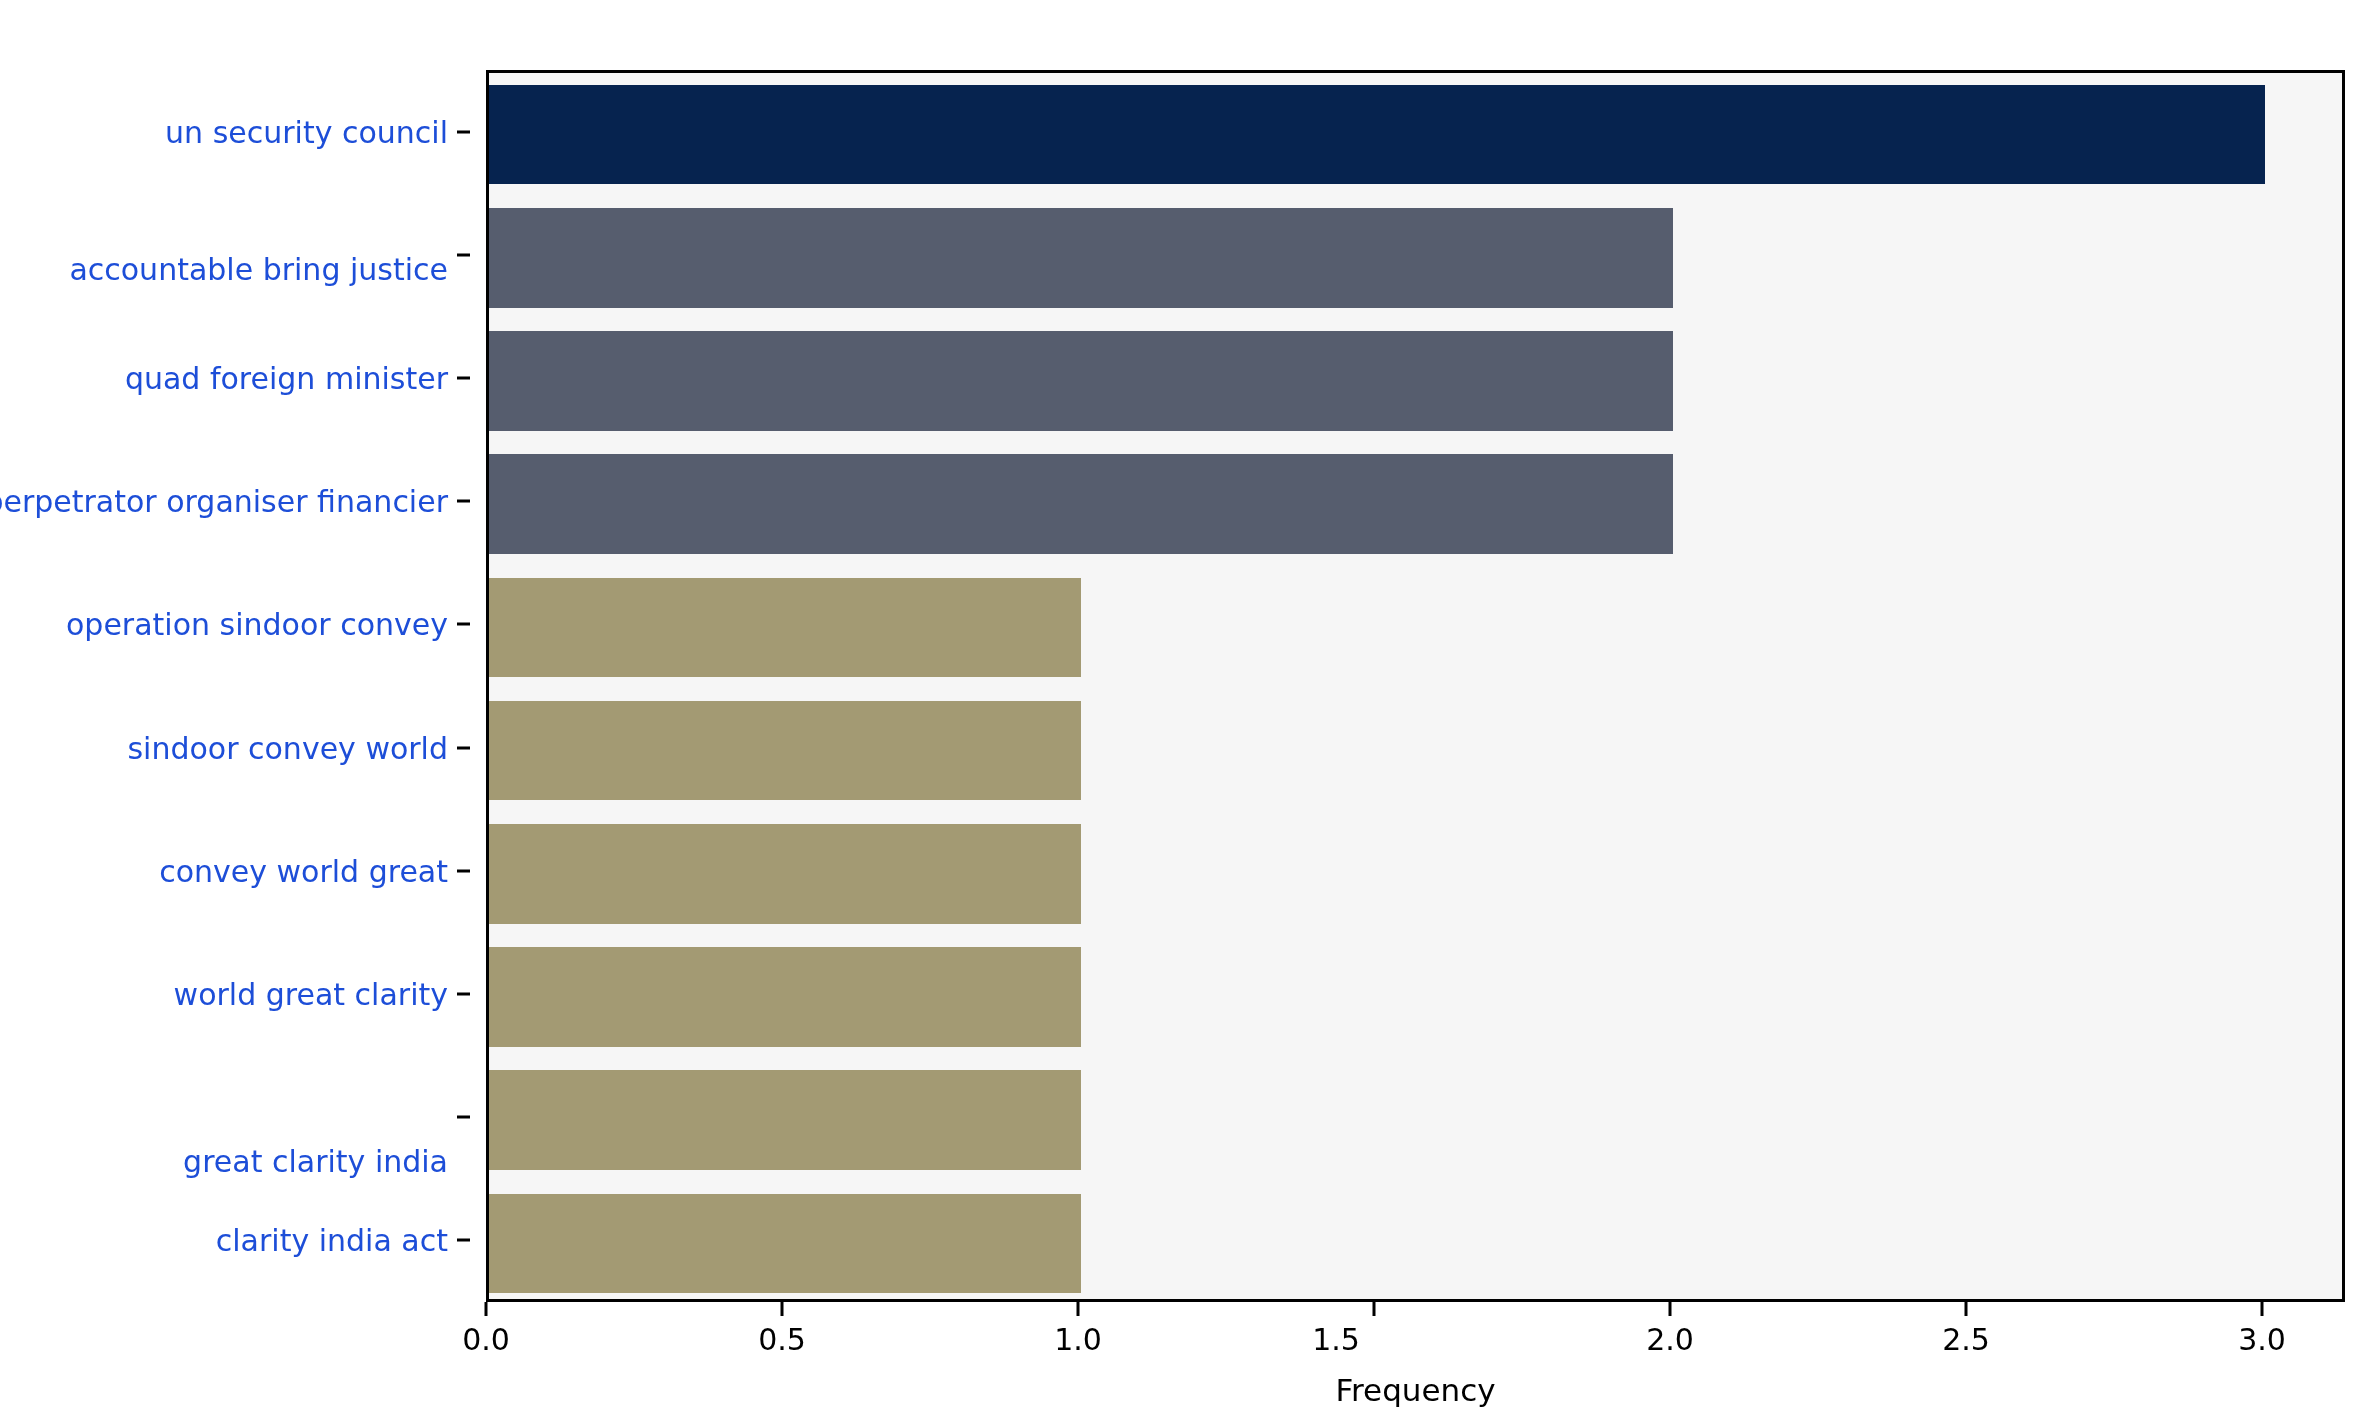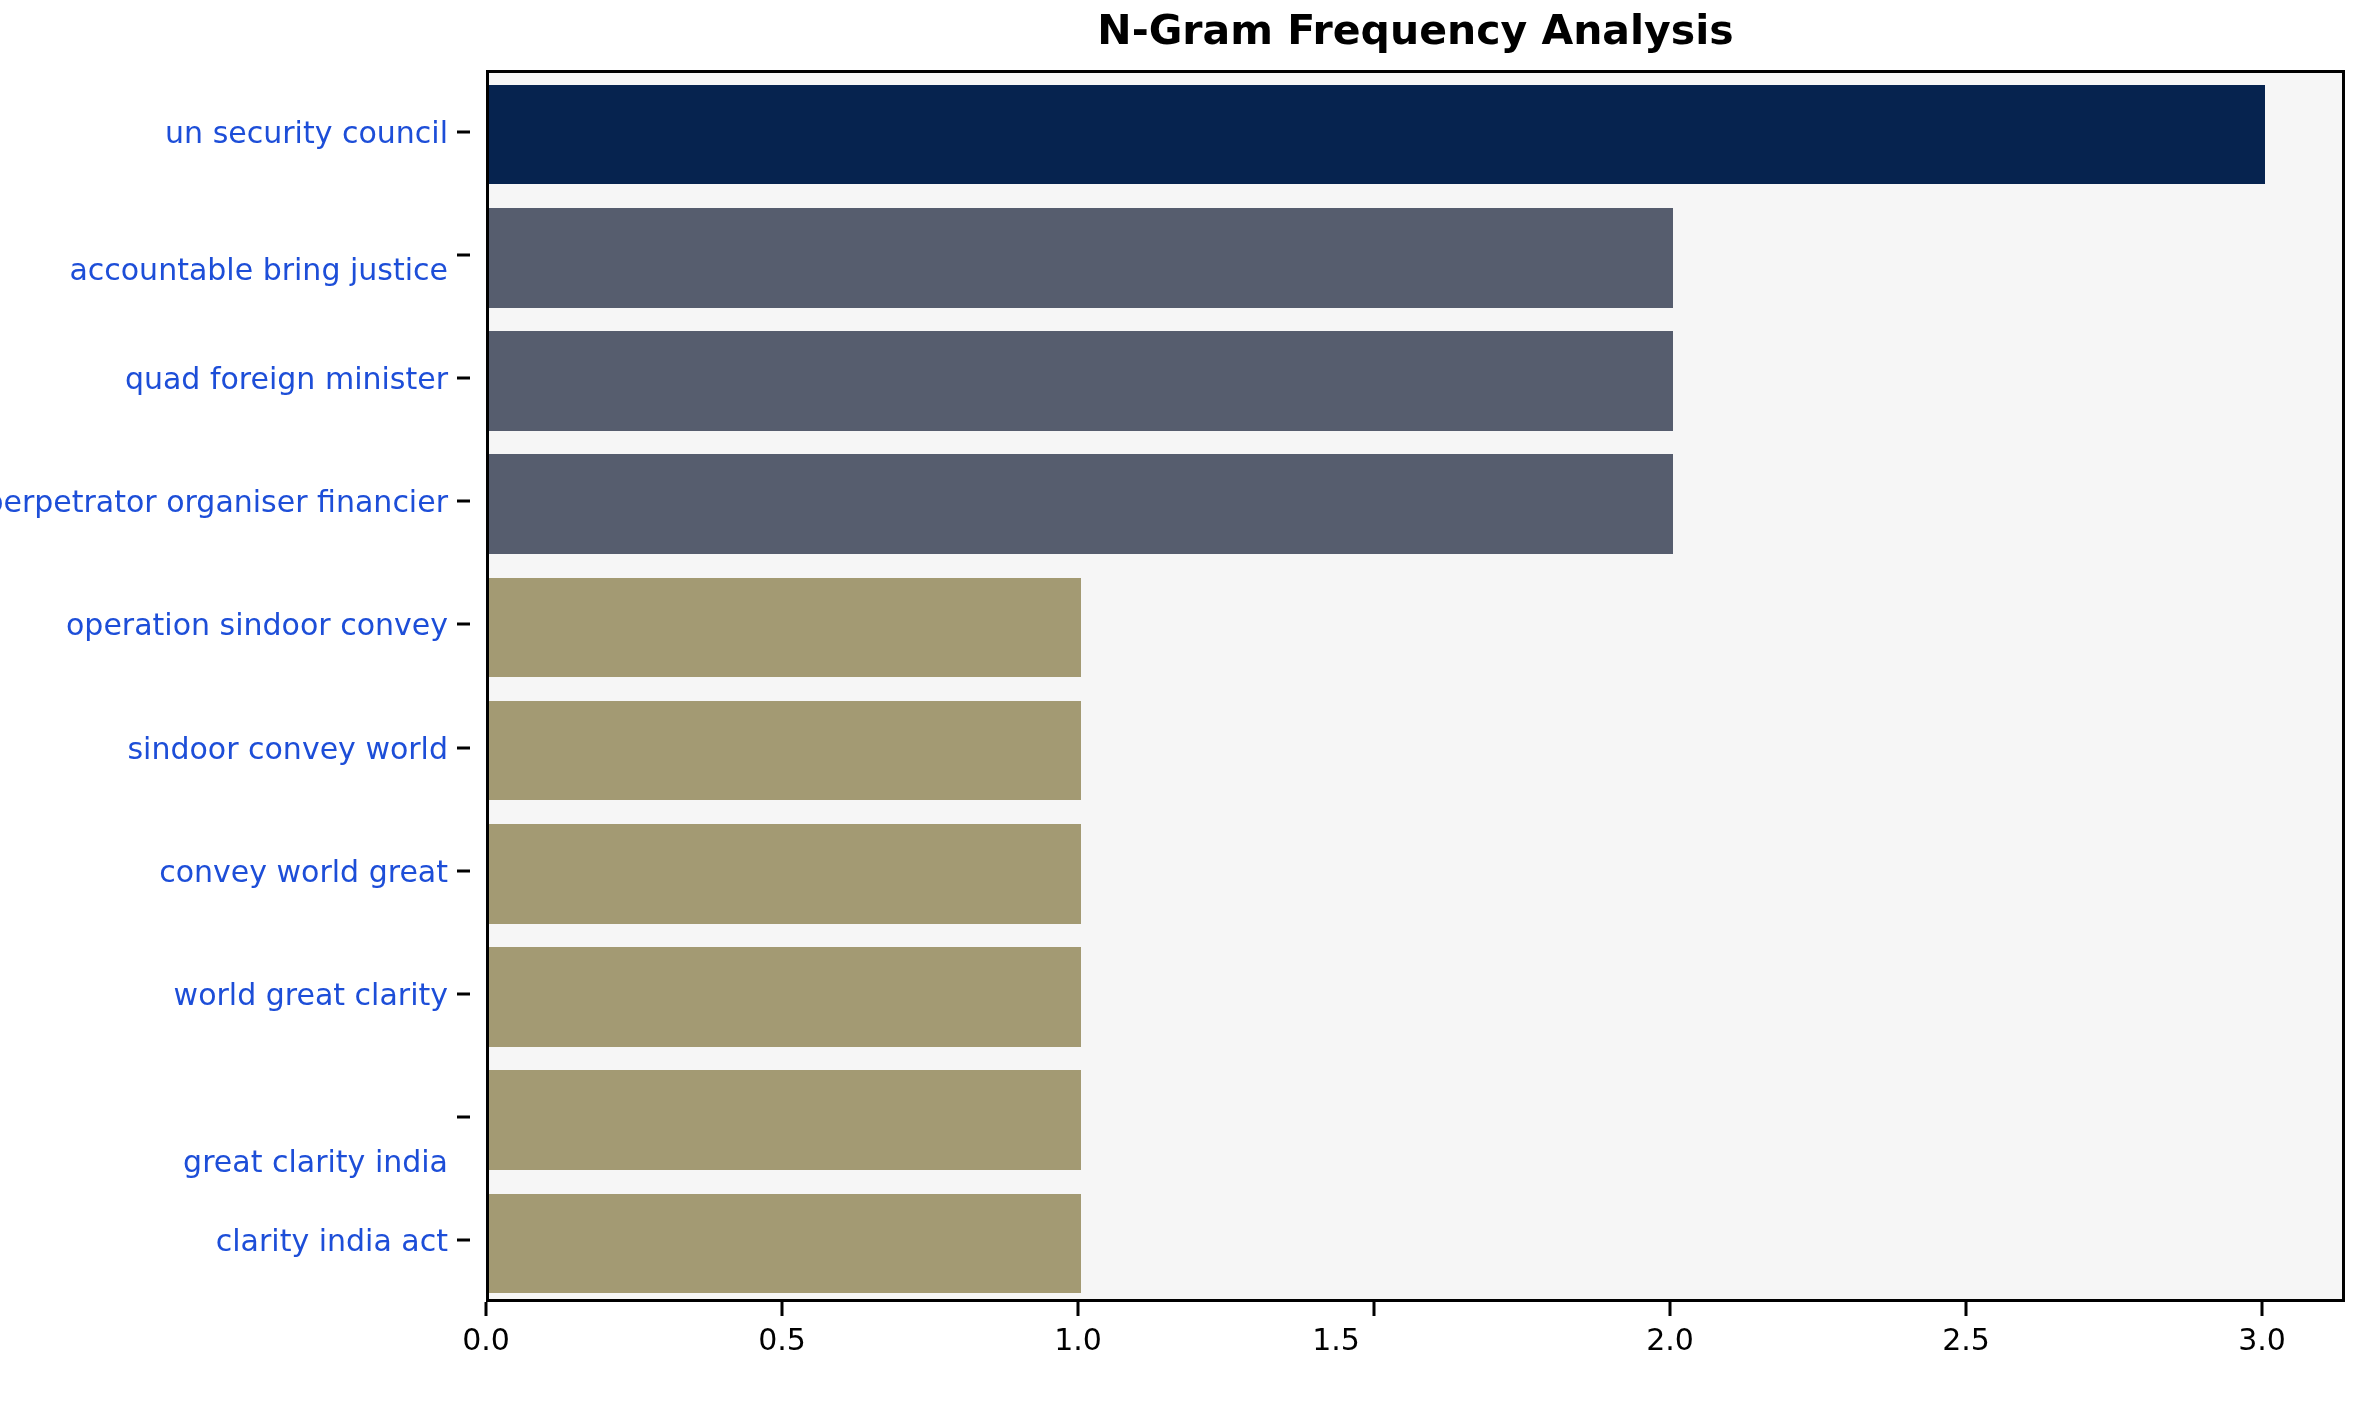--- a/index.html
+++ b/index.html
@@ -124,21 +124,20 @@
     font-size: 31px;
     color: #000000;
     font-family: "DejaVu Sans", sans-serif;
   }
 </style>
 </head>
 <body>
 
 <div id="figure">
 
-  <div id="chart-title">N-Gram Frequency Analysis</div>
 
   <div id="plot-area">
     <div id="bars-layer">
         <div class="bar" style="top: 11.704px; height: 99.792px; width: 1776.11px; background: rgb(6, 35, 79);"></div>
         <div class="bar" style="top: 134.904px; height: 99.792px; width: 1184.08px; background: rgb(86, 93, 110);"></div>
         <div class="bar" style="top: 258.104px; height: 99.792px; width: 1184.08px; background: rgb(86, 93, 110);"></div>
         <div class="bar" style="top: 381.304px; height: 99.792px; width: 1184.08px; background: rgb(86, 93, 110);"></div>
         <div class="bar" style="top: 504.504px; height: 99.792px; width: 592.038px; background: rgb(163, 154, 115);"></div>
         <div class="bar" style="top: 627.704px; height: 99.792px; width: 592.038px; background: rgb(163, 154, 115);"></div>
         <div class="bar" style="top: 750.904px; height: 99.792px; width: 592.038px; background: rgb(163, 154, 115);"></div>
@@ -165,20 +164,21 @@
       <div class="y-tick-label" style="top: 800.8px;">convey world great</div>
       <div class="y-tick-mark" style="top: 924px;"></div>
       <div class="y-tick-label" style="top: 924px;">world great clarity</div>
       <div class="y-tick-mark" style="top: 1047.2px;"></div>
       <div class="y-tick-label" style="top: 1047.2px; margin-top: 44px;">great clarity india</div>
       <div class="y-tick-mark" style="top: 1170.4px;"></div>
       <div class="y-tick-label" style="top: 1170.4px;">clarity india act</div>
     </div>
 
   <div id="x-axis">
+    <div id="x-axis-title">Frequency</div>
   <div class="x-tick-mark" style="left: 0px;"></div>
       <div class="x-tick-label" style="left: 0px;">0.0</div>
       <div class="x-tick-mark" style="left: 296.019px;"></div>
       <div class="x-tick-label" style="left: 296.019px;">0.5</div>
       <div class="x-tick-mark" style="left: 592.038px;"></div>
       <div class="x-tick-label" style="left: 592.038px;">1.0</div>
       <div class="x-tick-mark" style="left: 888.057px;"></div>
       <div class="x-tick-label" style="left: 850px;">1.5</div>
       <div class="x-tick-mark" style="left: 1184.08px;"></div>
       <div class="x-tick-label" style="left: 1184.08px;">2.0</div>

